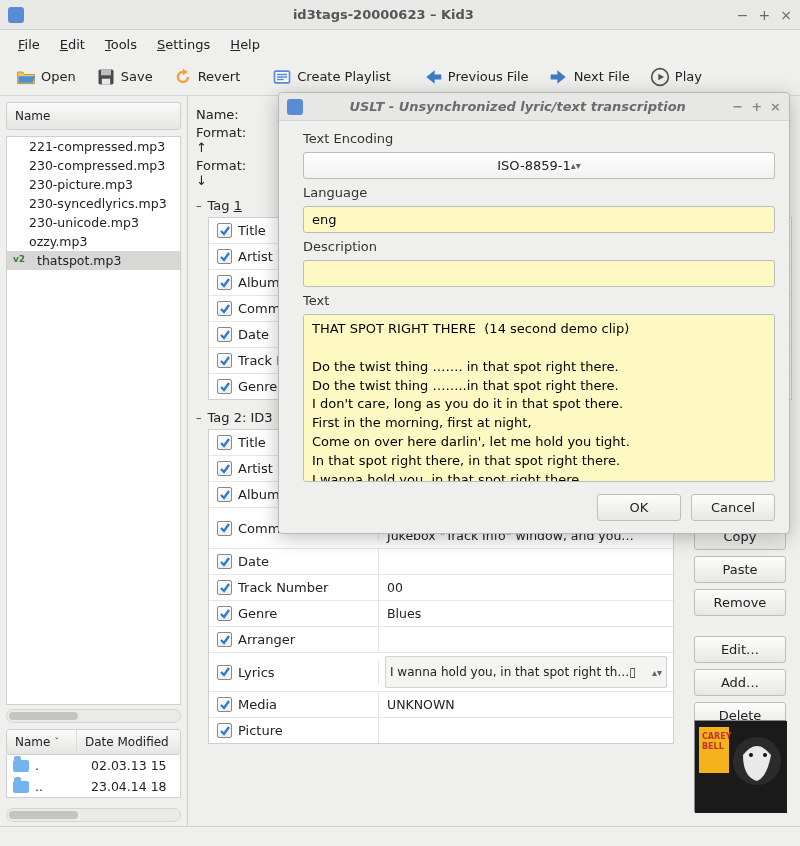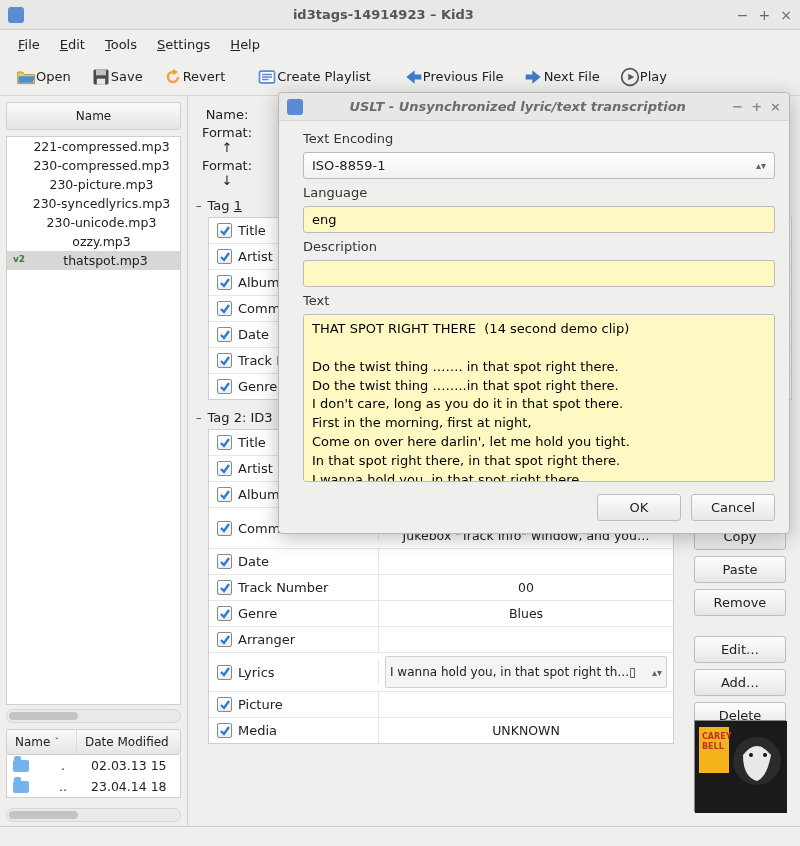--- a/index.html
+++ b/index.html
@@ -48,32 +48,32 @@
     display: flex;
     align-items: center;
     gap: 4px;
     padding: 0 8px;
     border-bottom: 1px solid #d7d7d5;
     background: #efefed;
   }
   .tbtn {
     display: flex;
     align-items: center;
+    gap: 5px;
     padding: 3px 8px;
     border-radius: 3px;
     cursor: pointer;
   }
   .tbtn svg { width:20px; height:20px; }
   .sep { width:8px; }
 
   
   .body {
     display: flex;
     height: calc(100% - 30px - 28px - 38px - 20px);
-    text-align: center;
   }
   .statusbar { height:20px; border-top:1px solid #d0d0ce; background:#efefed; }
 
   .left-col {
     width: 188px;
     display: flex;
     flex-direction: column;
     border-right: 1px solid #cfcfcd;
     background: #efefed;
   }
@@ -230,37 +230,37 @@
   }
   .dialog .dtitle .dtitletext { flex:1; text-align:center;font-style:italic; }
   .dialog .dtitle .winbtns { display:flex; gap:8px; color:#888; }
   .dialog .dbody { padding:10px 14px 12px 24px; display:flex; flex-direction:column; gap:6px; }
   .dialog label { font-size:13px; color:#333; }
   .dialog input[type=text], .dialog textarea, .dialog .combo {
     width:100%; font:inherit; font-size:13px;
     padding:5px 8px; border:1px solid #bcbcba; border-radius:3px;
     background:#fef9c3;
   }
-  .dialog .combo { display:flex; align-items:center; justify-content:space-between; cursor:pointer; background:linear-gradient(#fff,#f1f1ef); }
+  .dialog .combo { display:flex; align-items:center; justify-content:center; cursor:pointer; background:linear-gradient(#fff,#f1f1ef); }
   .dialog textarea { height:168px; resize:none; line-height:1.45; }
   .dialog .dbuttons { display:flex; justify-content:flex-end; gap:10px; margin-top:6px; }
   .dialog .dbuttons .btn { width:84px; }
 
   
   .folder-ico { width:16px; height:12px; background:#75b3ef; border-radius:2px; position:relative; }
   .folder-ico::before { content:""; position:absolute; top:-4px; left:1px; width:7px; height:4px; background:#75b3ef; border-radius:2px 2px 0 0; }
 </style>
 </head>
 <body>
 
 <div class="titlebar">
   <svg class="app-icon" viewBox="0 0 16 16">
       <rect width="16" height="16" rx="3" fill="#5a8bd6"></rect>
     </svg>
-  <span class="title">id3tags-14914923 – Kid3</span>
+  <span class="title">id3tags-20000623 – Kid3</span>
   <div class="winbtns">
     <span>−</span>
     <span>+</span>
     <span>×</span>
   </div>
 </div>
 
 <div class="menubar">
   <div class="menuitem"><span class="mn">F</span><span>ile</span></div>
   <div class="menuitem"><span class="mn">E</span>dit</div>
@@ -579,37 +579,37 @@
             </div>
           </div>
         </div>
         <div class="trow">
           <div class="cell1">
             <span class="chk">
               <svg viewBox="0 0 12 12">
                 <path fill="none" stroke="#2e7bcf" stroke-width="2.4" d="M2 6l3 3 5-7"></path>
               </svg>
             </span>
+            <span>Media</span>
+          </div>
+          <div class="cell2">
+            <span>UNKNOWN</span>
+          </div>
+        </div>
+        <div class="trow">
+          <div class="cell1">
+            <span class="chk">
+              <svg viewBox="0 0 12 12">
+                <path fill="none" stroke="#2e7bcf" stroke-width="2.4" d="M2 6l3 3 5-7"></path>
+              </svg>
+            </span>
             <span>Picture</span>
           </div>
           <div class="cell2">
             <span></span>
-          </div>
-        </div>
-        <div class="trow">
-          <div class="cell1">
-            <span class="chk">
-              <svg viewBox="0 0 12 12">
-                <path fill="none" stroke="#2e7bcf" stroke-width="2.4" d="M2 6l3 3 5-7"></path>
-              </svg>
-            </span>
-            <span>Media</span>
-          </div>
-          <div class="cell2">
-            <span>UNKNOWN</span>
           </div>
         </div>
       </div>
   </div>
 </div>
 <div class="statusbar"></div>
 
 <div class="right-buttons">
   <div class="btn">Copy</div>
   <div class="btn">Paste</div>

